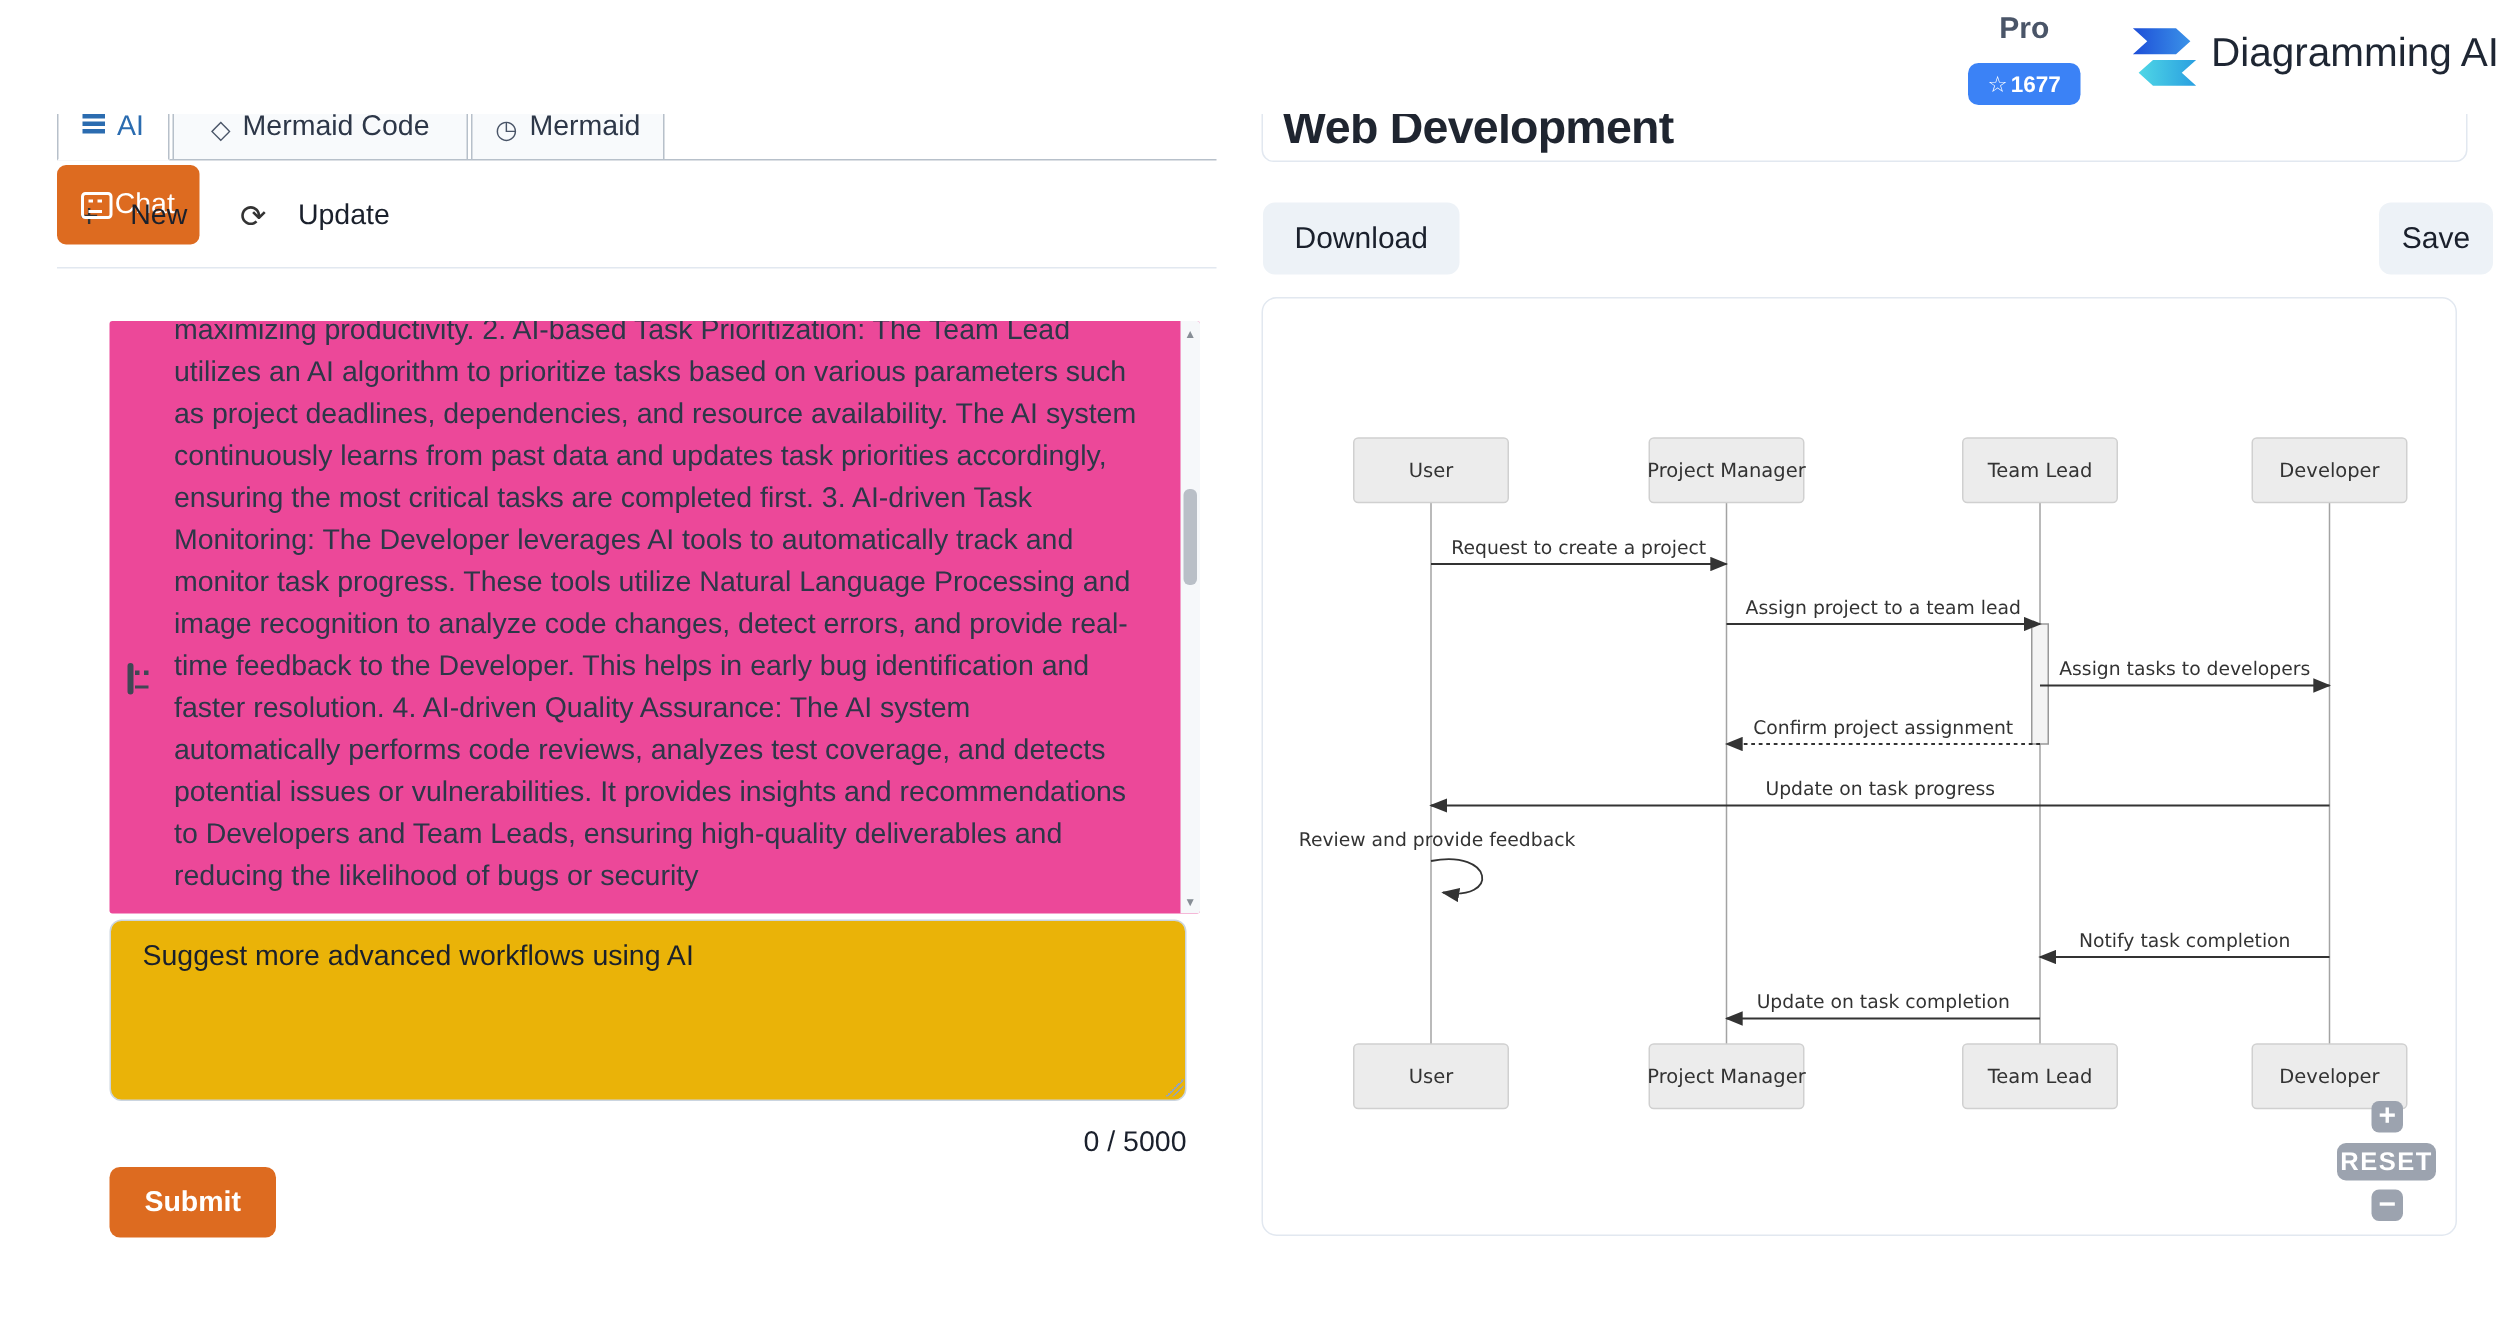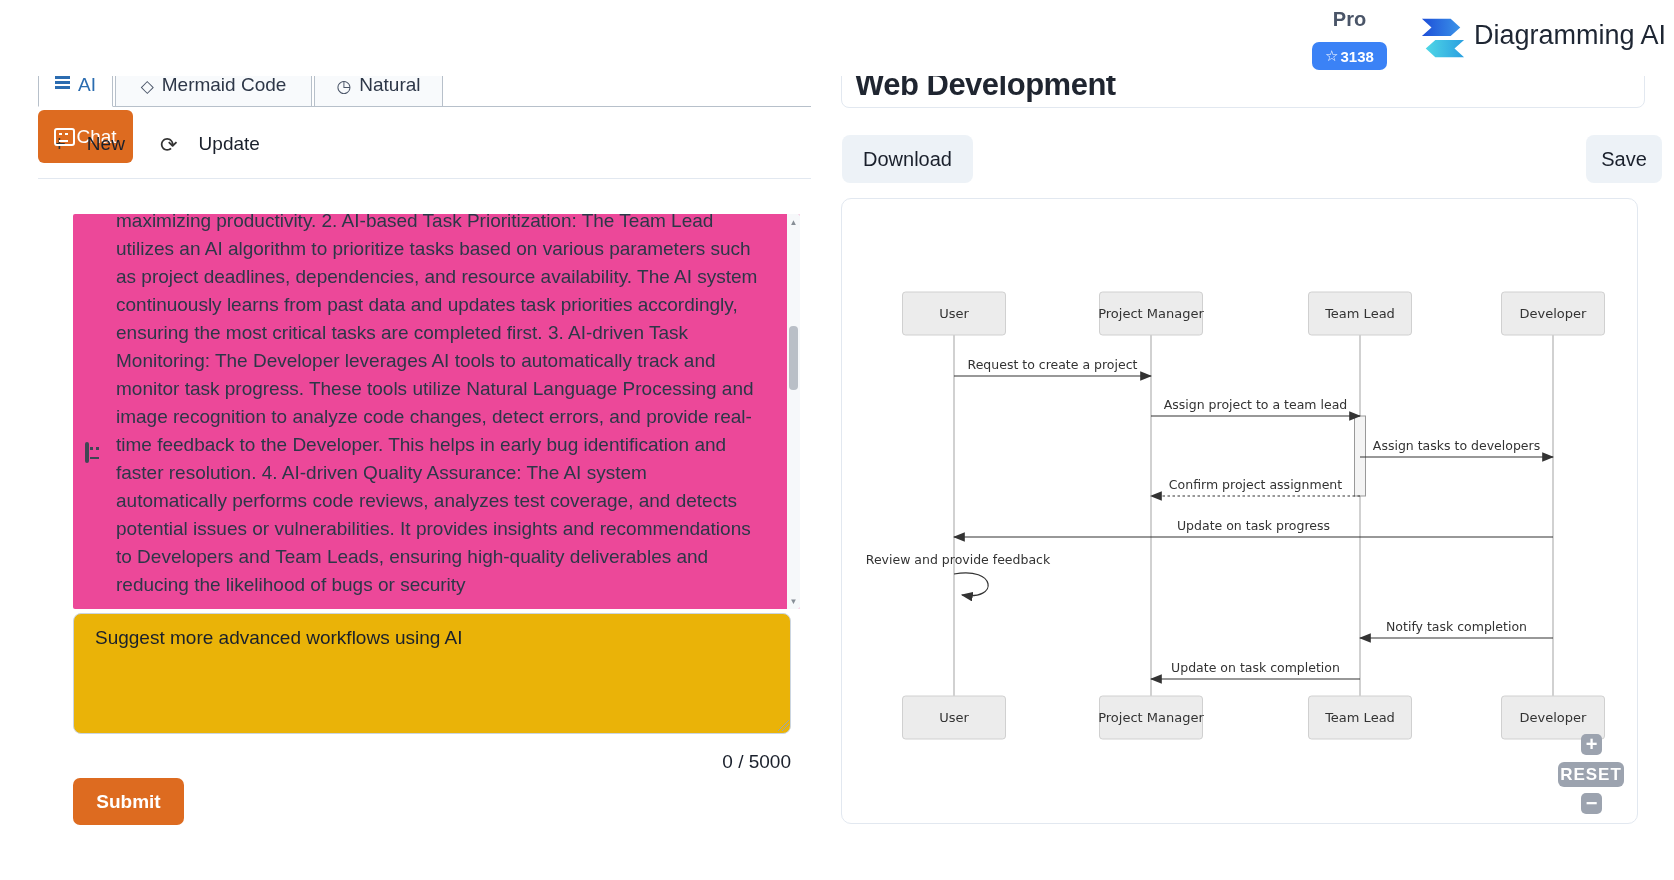--- a/index.html
+++ b/index.html
@@ -153,21 +153,21 @@
   <div class="tab tab-active">
     <span class="hamb"></span>
     <span>AI</span>
   </div>
   <div class="tab tab-idle" id="tab-mermaid">
     <span class="tab-ico">◇</span>
     <span>Mermaid Code</span>
   </div>
   <div class="tab tab-idle" id="tab-history">
     <span class="tab-ico">◷</span>
-    <span>Natural</span>
+    <span>Mermaid</span>
   </div>
 </div>
 
 <div class="abs" id="toolbar">
   <div class="tool-btn" id="new-btn">
     <span class="plus-glyph">+</span>
     <span>New</span>
   </div>
   <div class="tool-btn" id="update-btn">
     <span class="refresh-glyph">⟳</span>
@@ -195,21 +195,21 @@
 <div class="abs" id="resize-grip"></div>
 <div class="abs" id="char-counter">0 / 5000</div>
 <div class="abs" id="submit-btn">
   <span>Submit</span>
 </div>
 
 <div class="abs" id="topbar">
   <div class="abs" id="pro-label">Pro</div>
   <div class="abs" id="credits-badge">
     <span>☆</span>
-    <span>3138</span>
+    <span>1677</span>
   </div>
   <svg class="abs" id="logo" width="46" height="46" viewBox="0 0 48 46">
     <defs>
       <linearGradient id="lg-top" x1="0" y1="0" x2="1" y2="0">
         <stop offset="0" stop-color="#1d4ed8"></stop>
           <stop offset="1" stop-color="#3b93e8"></stop>
       </linearGradient>
       <linearGradient id="lg-bot" x1="0" y1="0" x2="1" y2="0">
         <stop offset="0" stop-color="#4fd7e6"></stop>
           <stop offset="1" stop-color="#2a9fe0"></stop>

